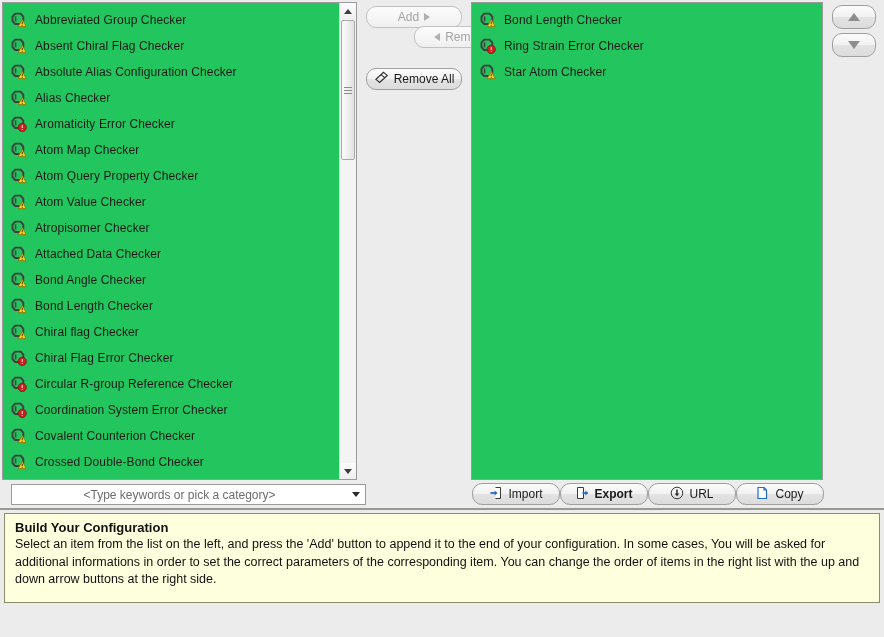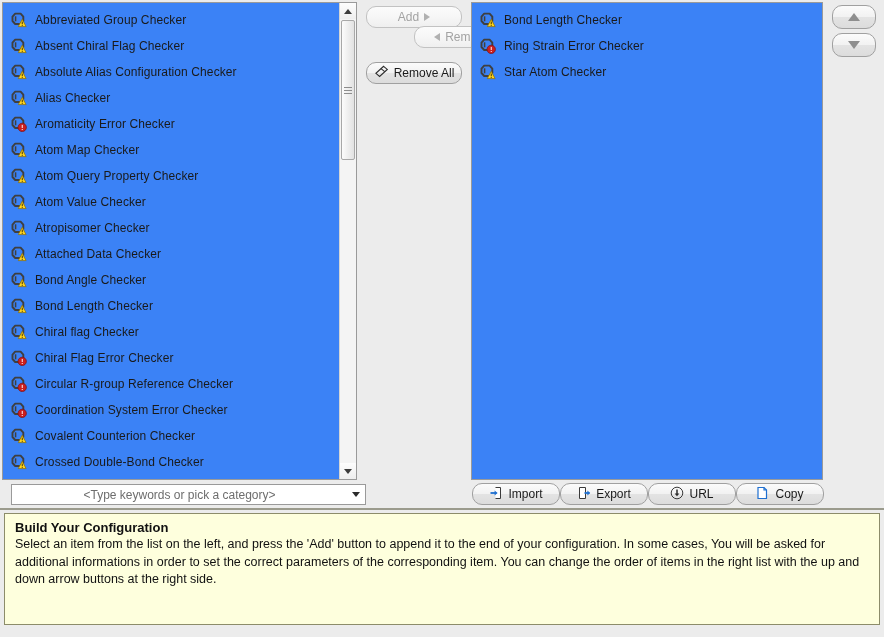--- a/index.html
+++ b/index.html
@@ -14,21 +14,21 @@
   }
   #app {
     position: relative;
     width: 884px; height: 637px;
     background: #ececec;
   }
 
   
   .list-panel {
     position: absolute;
-    background: #3b82f6;
+    background: #22c55e;
     border: 1px solid #9a9a9a;
     overflow: hidden;
   }
   .list-inner {
     position: absolute;
     top: 0; left: 0; right: 0; bottom: 0;
     overflow: hidden;
     padding: 4px 0 0 0;
   }
   .list-row {
@@ -156,21 +156,21 @@
   }
   .combo-arrow {
     width: 18px;
     display: flex; align-items: center; justify-content: center;
   }
 
   
   #info {
     position: absolute;
     left: 4px; top: 513px;
-    width: 876px; height: 112px;
+    width: 876px; height: 90px;
     background: #feffdd;
     border: 1px solid #8c8c6a;
     padding: 6px 10px 8px 10px;
   }
   #info-title {
     font-weight: bold;
     font-size: 13px;
     color: #111;
     margin-bottom: 1px;
   }
@@ -435,21 +435,21 @@
   </div>
 
   <div class="btn btn-mid disabled" style="top:6px;">
     <span>Add</span>
     <span class="arr-s right"></span>
   </div>
   <div class="btn btn-mid disabled" style="top:26px;margin-left:48px;">
     <span class="arr-s left"></span>
     <span>Remove</span>
   </div>
-  <div class="btn btn-mid" style="top:62px;">
+  <div class="btn btn-mid" style="top:68px;">
     <span>
       <svg width="15" height="13" viewBox="0 0 15 13">
         <g fill="none" stroke="#2b2b2b" stroke-width="1.1">
           <path d="M9.6 1.3 L13.3 4.4 L5.6 11.4 L1.9 8.3 Z"></path>
           <path d="M7.0 3.6 L10.7 6.7"></path>
         </g>
       </svg>
     </span>
     <span>Remove All</span>
   </div>
@@ -505,21 +505,21 @@
   <div class="btn bottom-btn" style="left:472px; width:88px;">
     <span>
       <svg width="14" height="14" viewBox="0 0 14 14">
         <path d="M6.5 1.5 h5 v11 h-5" fill="#fff" stroke="#3a3a3a" stroke-width="1"></path>
         <path d="M1.5 7 h6" stroke="#1f6fd0" stroke-width="1.8" fill="none"></path>
         <path d="M5.6 4.4 L8.6 7 L5.6 9.6 Z" fill="#1f6fd0"></path>
       </svg>
     </span>
     <span>Import</span>
   </div>
-  <div class="btn bottom-btn" style="left:560px; width:88px;">
+  <div class="btn bottom-btn" style="left:560px; width:88px;font-weight:bold;">
     <span>
       <svg width="14" height="14" viewBox="0 0 14 14">
         <path d="M2.5 1.5 h6 v11 h-6 z" fill="#fff" stroke="#3a3a3a" stroke-width="1"></path>
         <path d="M7.5 7 h5" stroke="#1f6fd0" stroke-width="1.8" fill="none"></path>
         <path d="M10.4 4.4 L13.2 7 L10.4 9.6 Z" fill="#1f6fd0"></path>
       </svg>
     </span>
     <span>Export</span>
   </div>
   <div class="btn bottom-btn" style="left:648px; width:88px;text-align:right;">

